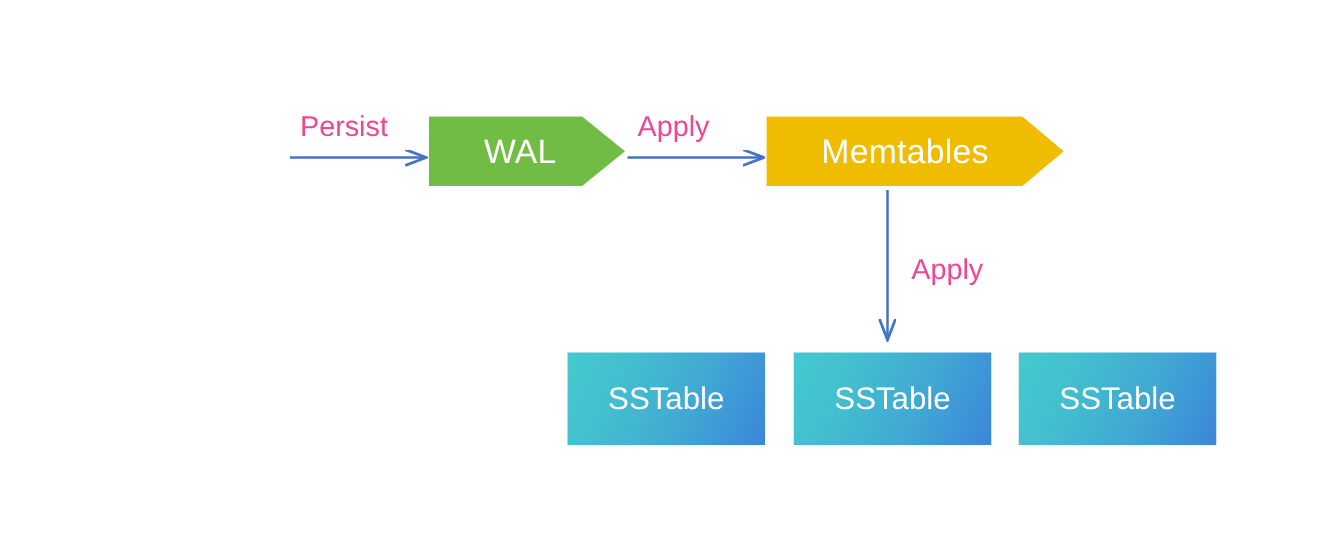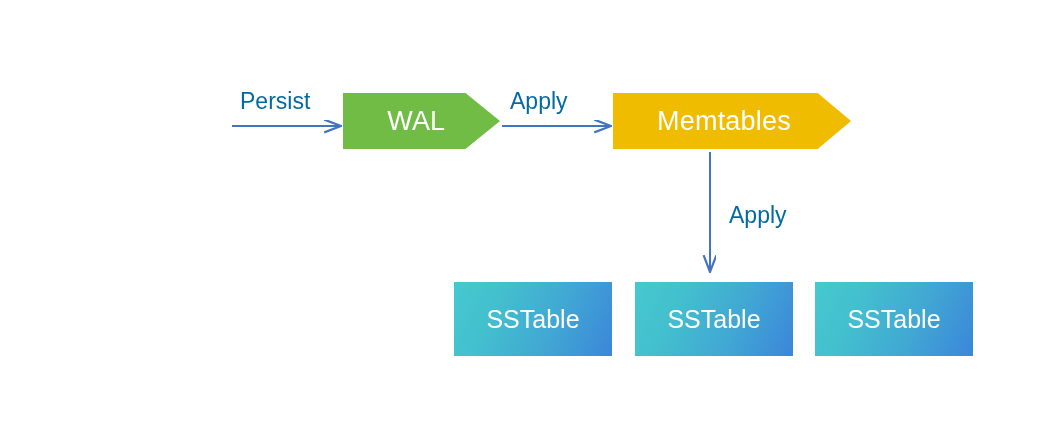--- a/index.html
+++ b/index.html
@@ -91,21 +91,21 @@
     left: 0;
     top: 0;
     width: 1054px;
     height: 436px;
     pointer-events: none;
   }
 
   
   .edge-label {
     position: absolute;
-    color: #0369a1;
+    color: #ec4899;
     font-size: 23px;
     line-height: 1;
     white-space: nowrap;
   }
   #label-persist { left: 240px; top: 90px; }
   #label-apply   { left: 510px; top: 90px; }
   #label-flush   { left: 729px; top: 204px; }
 </style>
 </head>
 <body>

